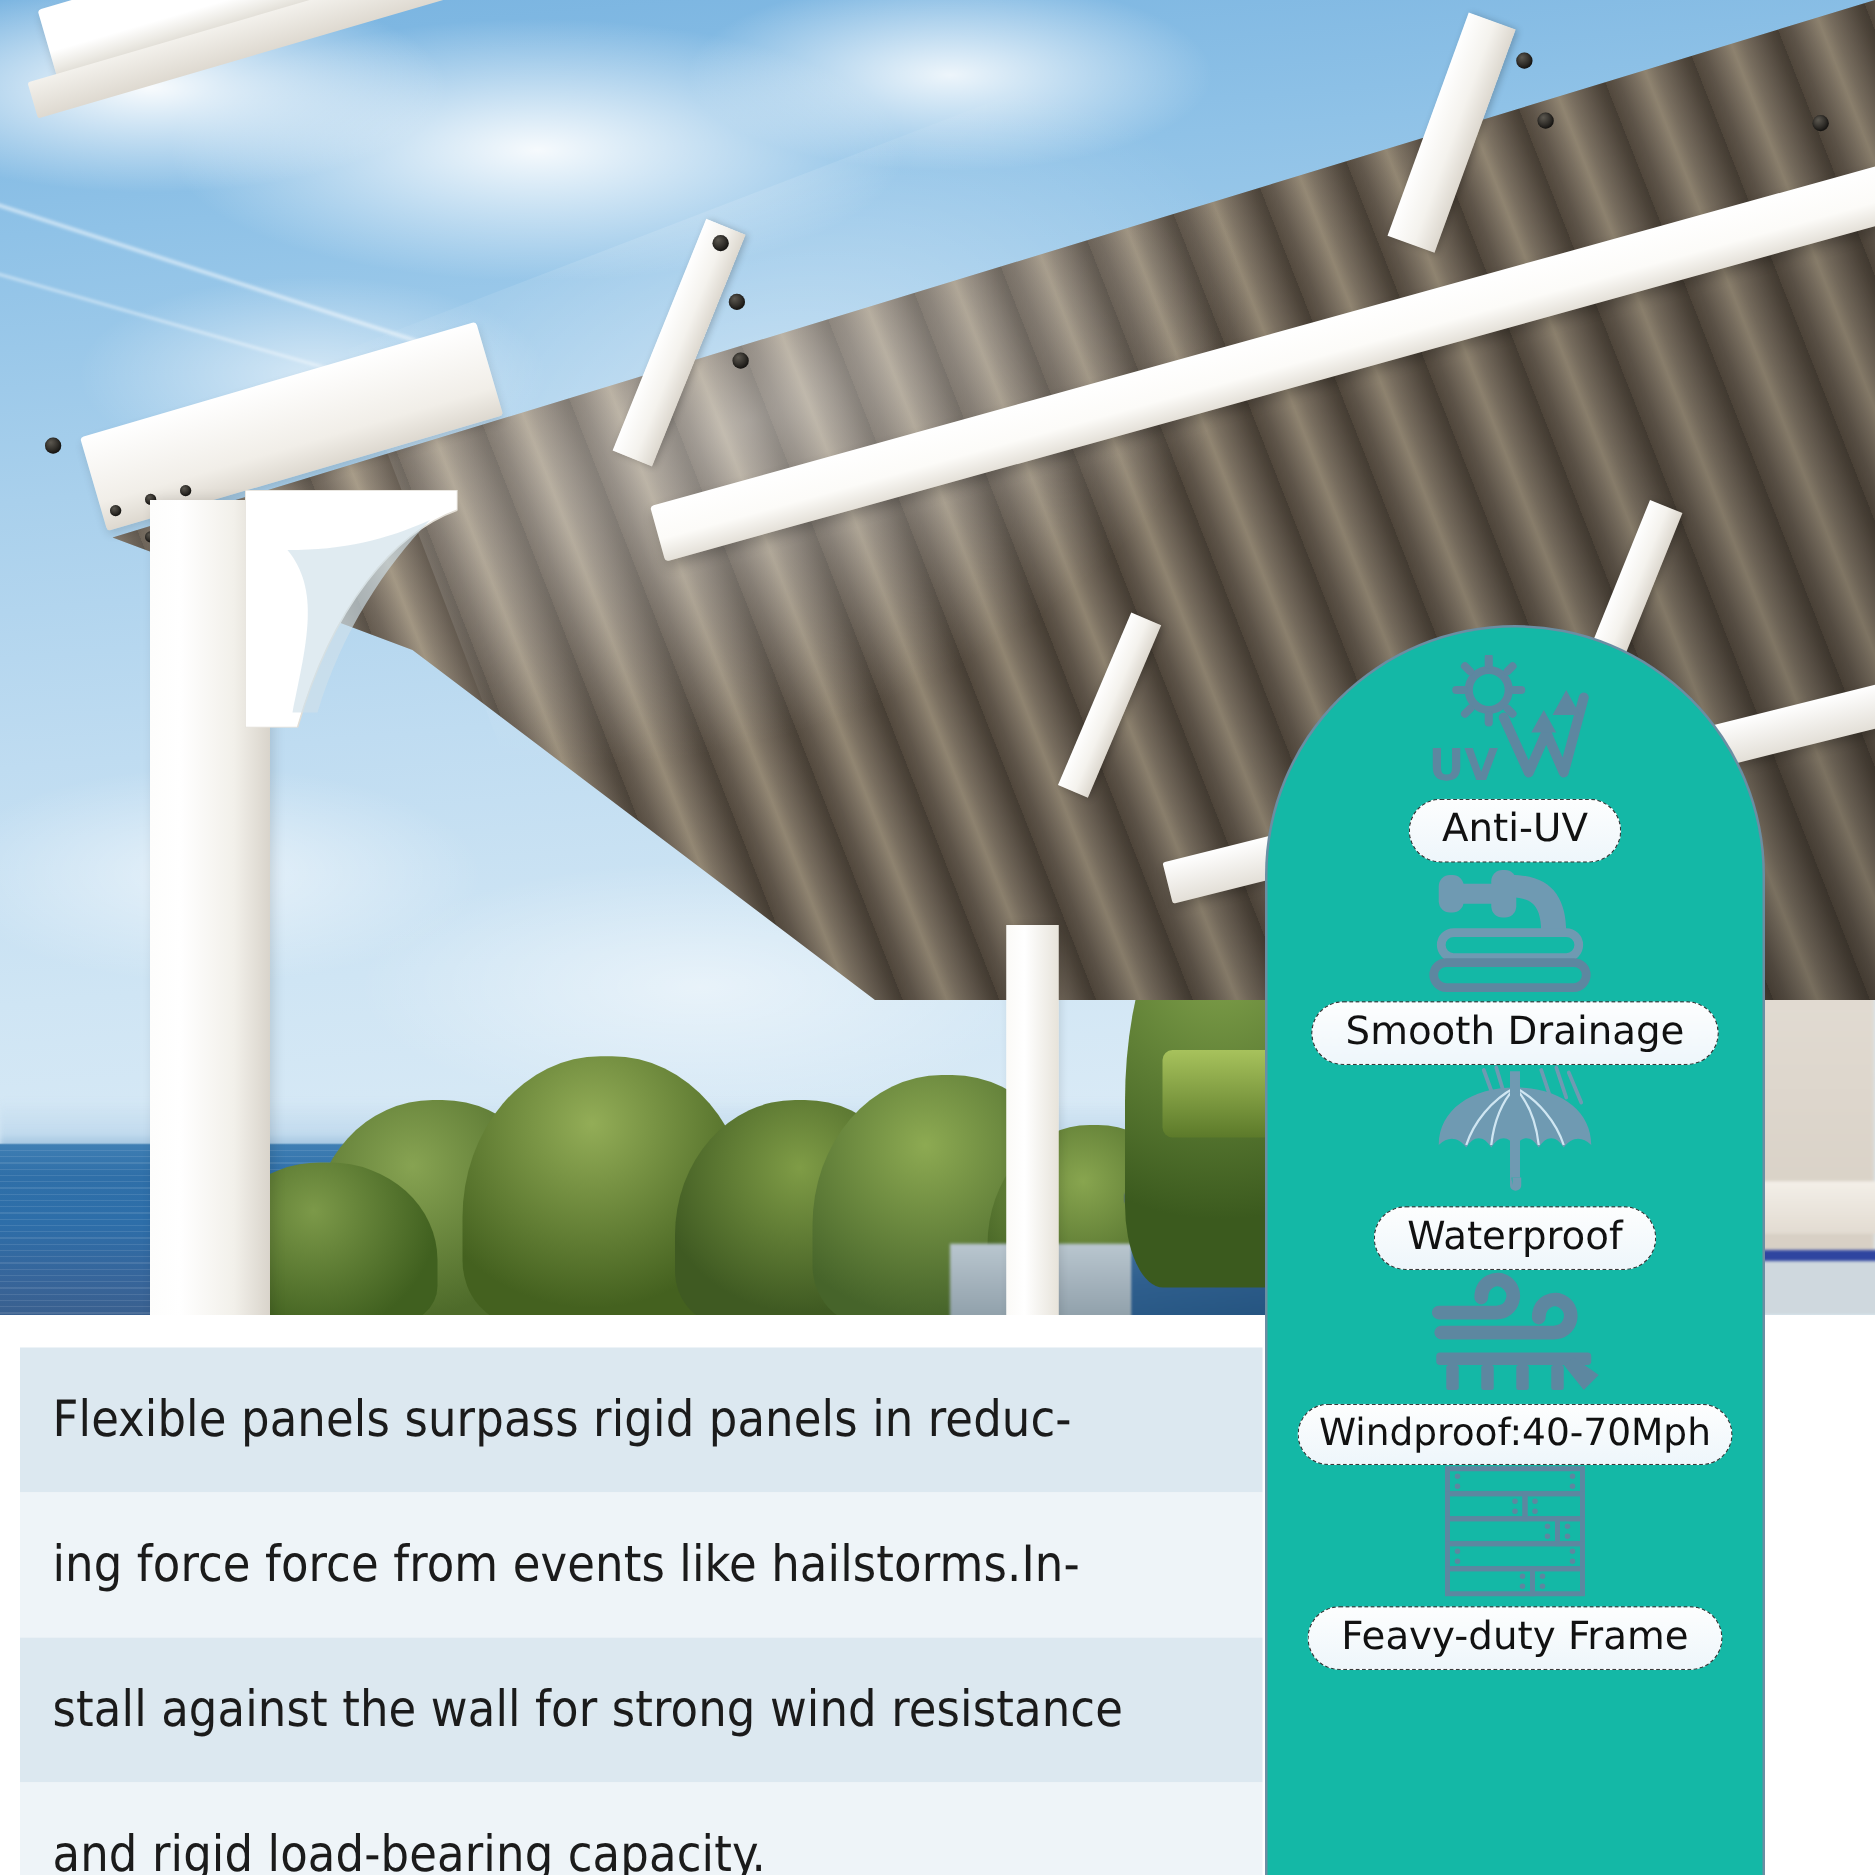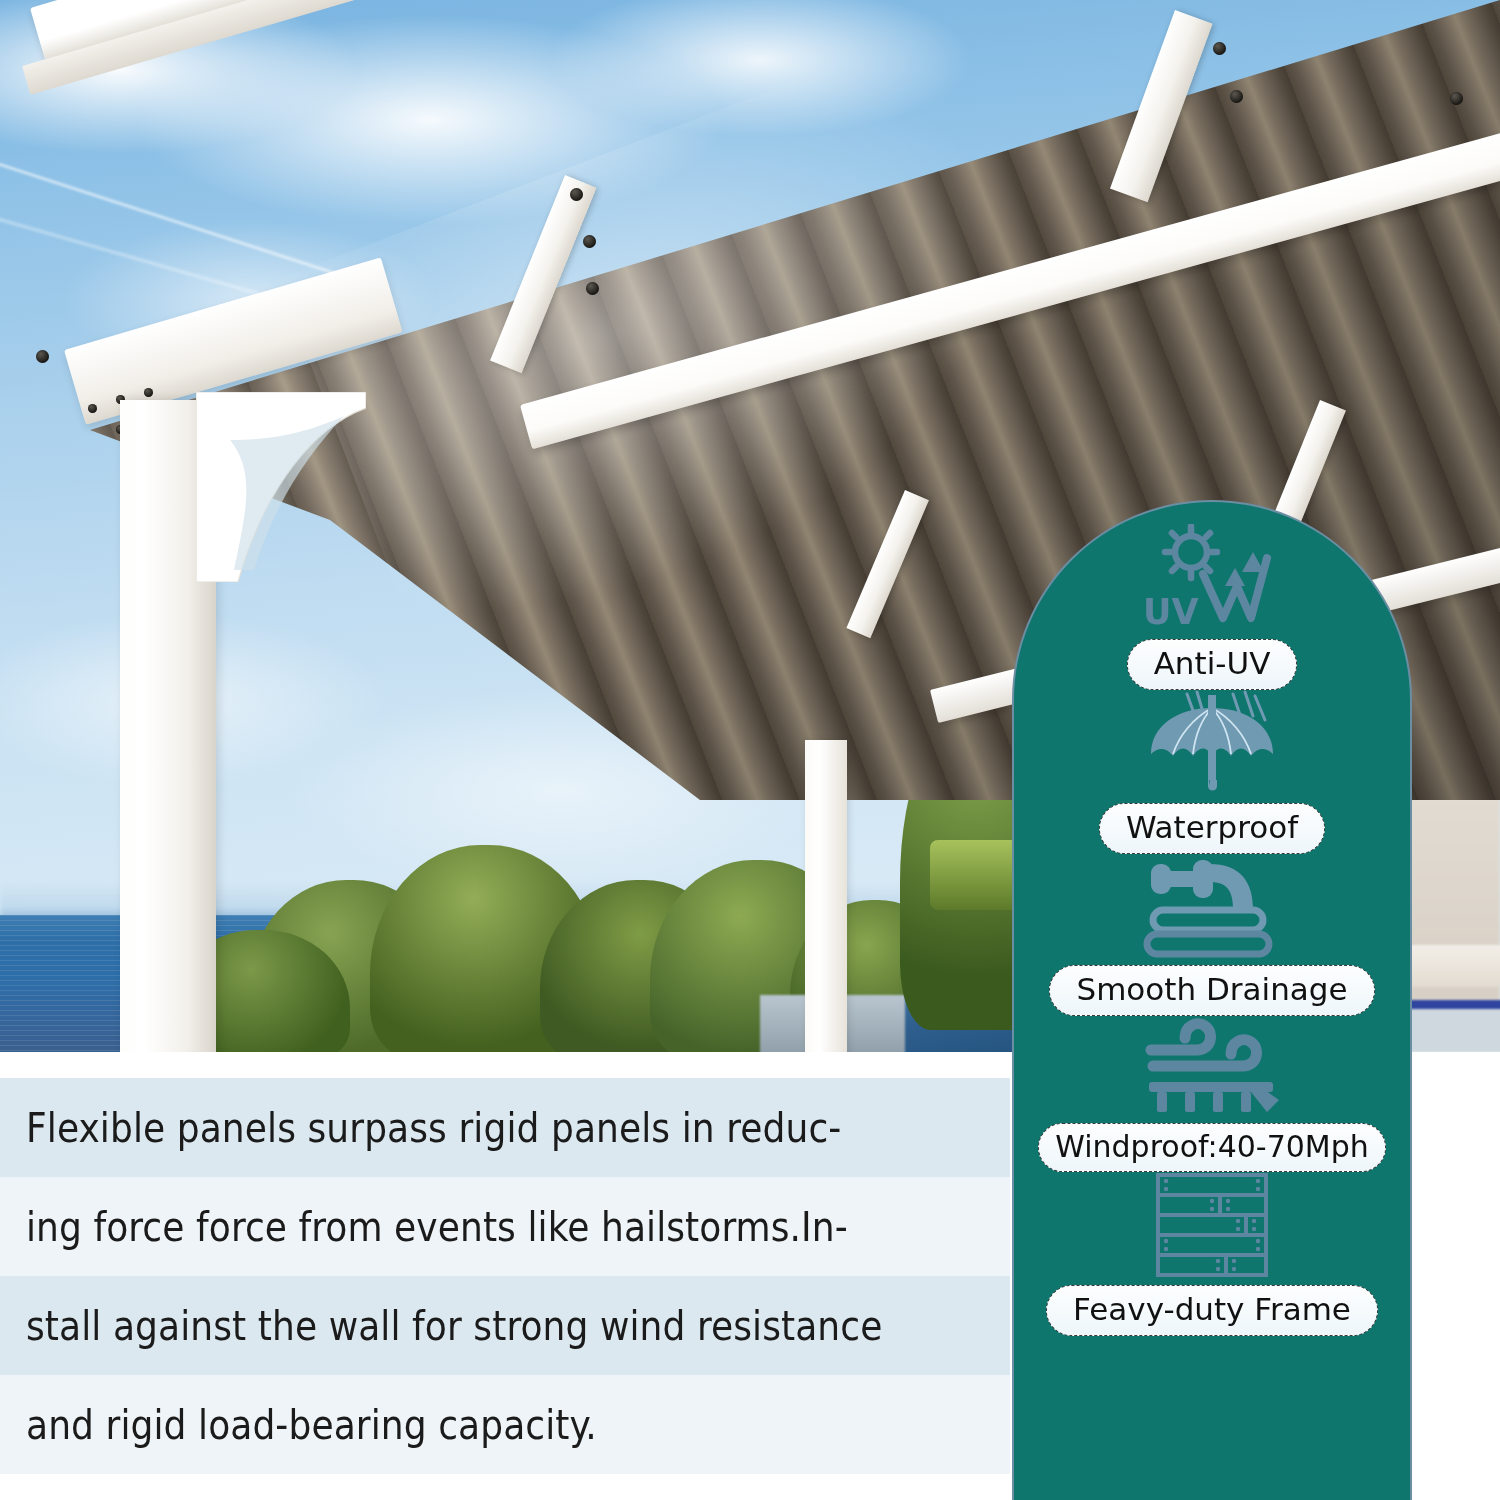--- a/index.html
+++ b/index.html
@@ -161,33 +161,34 @@
     position:absolute;left:64px;top:350px;width:330px;height:78px;
     transform:rotate(-16.3deg);transform-origin:0 0;
     background:linear-gradient(180deg,#ffffff,#f1eee8 70%,#ddd8cf);
     border-radius:3px;box-shadow:0 4px 8px rgba(0,0,0,.12);
   }
 
   
   .caption{position:absolute;left:0;top:1052px;width:1010px;height:448px;background:#ffffff;}
   .band{
     display:flex;align-items:center;
-    height:99px;padding-left:26px;
+    height:116px;padding-left:26px;
     font-size:40px;color:#1b1b1b;letter-spacing:.1px;
     font-family:"DejaVu Sans Condensed","Liberation Sans",sans-serif;
     white-space:nowrap;
+    margin-left:16px;
   }
   .band.odd{background:#dce8f0;}
   .band.even{background:#eef4f8;}
   .cap-gap{height:26px;background:#ffffff;}
 
   
   .panel{
     position:absolute;left:1012px;top:500px;width:400px;height:1000px;
-    background:#0f766e;
+    background:#14b8a6;
     border:2px solid #6b8ea3;
     border-bottom:none;
     border-radius:200px 200px 0 0;
     box-sizing:border-box;
     overflow:hidden;
     display:flex;flex-direction:column;align-items:flex-start;
     padding-top:22px;
   }
   .feature{
     display:flex;flex-direction:column;align-items:center;
@@ -313,20 +314,36 @@
           <path d="M84,62 L94,44 L104,62 Z" fill="#5d87a0"></path>
           <text x="2" y="100" font-family="DejaVu Sans, sans-serif" font-size="35" font-weight="bold" fill="#5d87a0">UV</text>
         </svg>
       </div>
       <div class="pill">Anti-UV</div>
     </div>
 
 
     <div class="feature">
       <div class="fi-icon">
+        <svg width="150" height="104" viewBox="0 0 150 104">
+          <g fill="#6f9ab2">
+            <rect x="14" y="10" width="20" height="30" rx="9"></rect>
+            <rect x="30" y="17" width="32" height="16"></rect>
+            <rect x="56" y="6" width="20" height="38" rx="9"></rect>
+            <path d="M72,10 C104,10 116,28 116,56 L96,56 C96,34 88,28 72,28 Z"></path>
+          </g>
+          <rect x="16" y="56" width="110" height="20" rx="10" fill="none" stroke="#6f9ab2" stroke-width="7"></rect>
+          <rect x="10" y="80" width="122" height="20" rx="10" fill="none" stroke="#5d87a0" stroke-width="7"></rect>
+        </svg>
+      </div>
+      <div class="pill">Smooth Drainage</div>
+    </div>
+
+    <div class="feature">
+      <div class="fi-icon">
         <svg width="150" height="106" viewBox="0 0 150 106">
           <g stroke="#6f9ab2" stroke-width="3" stroke-linecap="round">
             <line x1="50" y1="4" x2="58" y2="26"></line>
             <line x1="60" y1="2" x2="66" y2="22"></line>
             <line x1="96" y1="4" x2="104" y2="28"></line>
             <line x1="108" y1="2" x2="116" y2="26"></line>
             <line x1="118" y1="6" x2="128" y2="30"></line>
           </g>
           <path d="M14,64 C14,36 40,18 75,18 C110,18 136,36 136,64
                    C128,56 120,58 114,66 C108,56 100,56 94,66
@@ -337,36 +354,20 @@
             <path d="M75,18 C86,30 92,46 94,64"></path>
             <path d="M75,18 C56,28 42,46 36,64"></path>
             <path d="M75,18 C94,28 108,46 114,64"></path>
           </g>
           <rect x="71" y="18" width="8" height="72" fill="#6f9ab2"></rect>
           <path d="M71,82 L71,96 C71,102 80,102 80,96 L80,90 L73,90 L73,96" fill="#6f9ab2"></path>
           <path d="M71,5 L79,5 L79,20 L71,20 Z" fill="#6f9ab2"></path>
         </svg>
       </div>
       <div class="pill">Waterproof</div>
-    </div>
-
-    <div class="feature">
-      <div class="fi-icon">
-        <svg width="150" height="104" viewBox="0 0 150 104">
-          <g fill="#6f9ab2">
-            <rect x="14" y="10" width="20" height="30" rx="9"></rect>
-            <rect x="30" y="17" width="32" height="16"></rect>
-            <rect x="56" y="6" width="20" height="38" rx="9"></rect>
-            <path d="M72,10 C104,10 116,28 116,56 L96,56 C96,34 88,28 72,28 Z"></path>
-          </g>
-          <rect x="16" y="56" width="110" height="20" rx="10" fill="none" stroke="#6f9ab2" stroke-width="7"></rect>
-          <rect x="10" y="80" width="122" height="20" rx="10" fill="none" stroke="#5d87a0" stroke-width="7"></rect>
-        </svg>
-      </div>
-      <div class="pill">Smooth Drainage</div>
     </div>
 
     <div class="feature">
       <div class="fi-icon">
         <svg width="158" height="100" viewBox="0 0 158 100">
           <g fill="none" stroke="#5d87a0" stroke-width="11" stroke-linecap="round" stroke-linejoin="round">
             <path d="M52,22 C52,10 64,4 72,10 C82,17 78,34 64,34 L18,34"></path>
             <path d="M98,38 C98,26 110,20 118,26 C128,33 124,50 110,50 L20,50"></path>
           </g>
           <g fill="#5d87a0">

